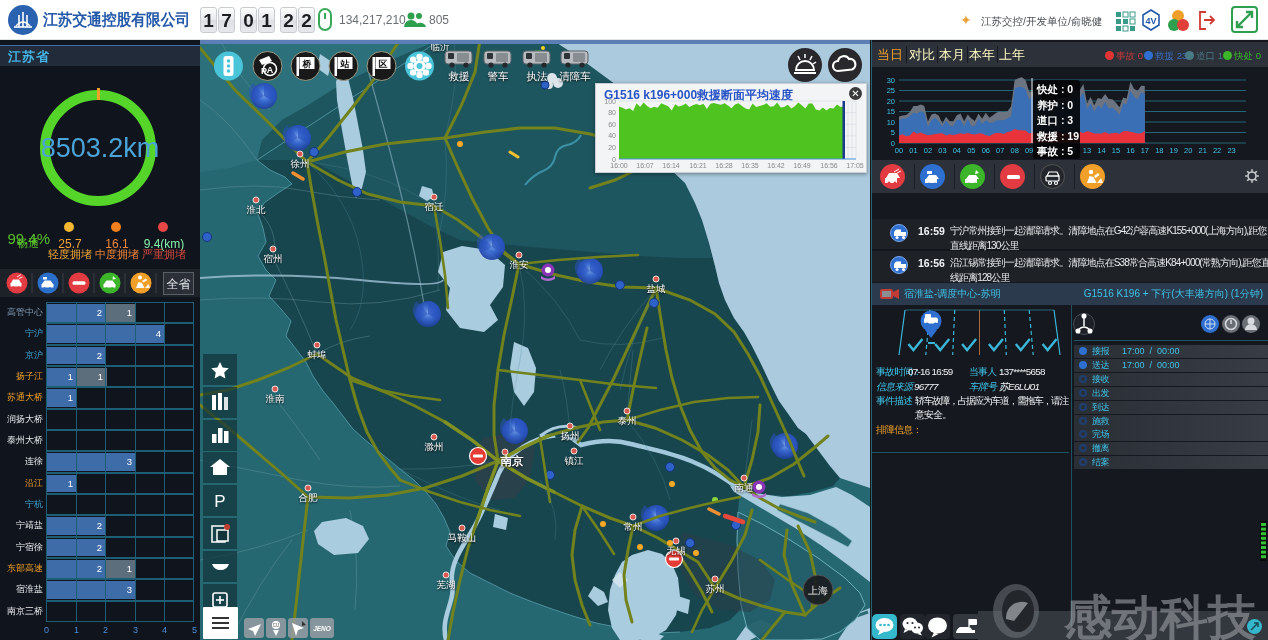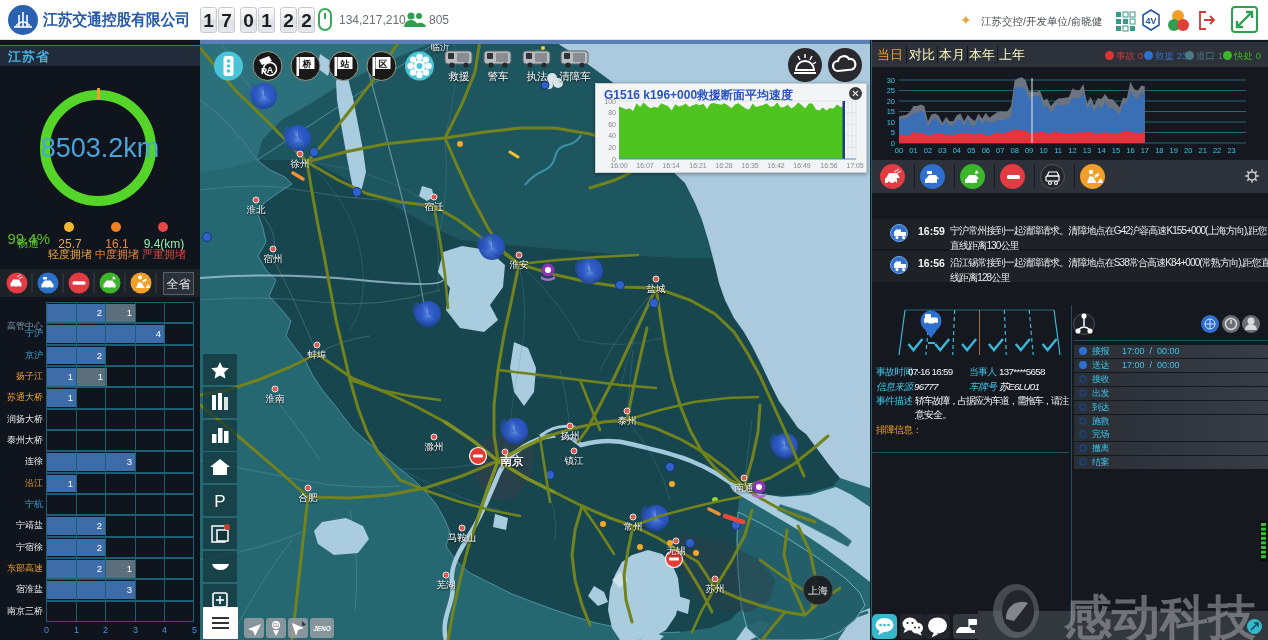--- a/index.html
+++ b/index.html
@@ -586,21 +586,21 @@
             <path d="M136,19 l2.5,-6 3.5,1 2.5,5 z" fill="#fff"></path>
             <path d="M142,12 l4,-2.5 1,1.8 -3.5,2.2 z" fill="#fff"></path>
             <path d="M145,19 l3.5,-4 1.5,4 z" fill="#fff" opacity="0.9"></path>
           </g>
         <line x1="156" y1="4" x2="156" y2="24" stroke="#3a3f47"></line>
       </svg>
       <div id="allbtn">全省</div>
     </div>
     <div id="lchart">
       <div class="crow" style="top:262.0px;"></div>
-      <div class="clbl" style="top:276px; color:#7f9ab3;">高管中心</div>
+      <div class="clbl" style="top:262.0px; color:#7f9ab3;">高管中心</div>
       <div class="cbar" style="top:264.0px; width:59px;"></div>
       <div class="cval" style="left:47px; top:266.0px; width:58px;">2</div>
       <div class="cbar2" style="left:106px; top:264.0px; width:30px;"></div>
       <div class="cval" style="left:106px; top:266.0px; width:29px;">1</div>
       <div class="crow" style="top:283.3px;"></div>
       <div class="clbl" style="top:283.3px; color:#3fa8d9;">宁沪</div>
       <div class="cbar" style="top:285.3px; width:118px;"></div>
       <div class="cval" style="left:47px; top:287.3px; width:117px;">4</div>
       <div class="crow" style="top:304.7px;"></div>
       <div class="clbl" style="top:304.7px; color:#3fa8d9;">京沪</div>
@@ -716,20 +716,21 @@
         <text x="243.9" y="81" font-size="7.5" fill="#3fc3e8" text-anchor="middle">15</text>
         <text x="258.4" y="81" font-size="7.5" fill="#3fc3e8" text-anchor="middle">16</text>
         <text x="272.8" y="81" font-size="7.5" fill="#3fc3e8" text-anchor="middle">17</text>
         <text x="287.3" y="81" font-size="7.5" fill="#3fc3e8" text-anchor="middle">18</text>
         <text x="301.7" y="81" font-size="7.5" fill="#3fc3e8" text-anchor="middle">19</text>
         <text x="316.2" y="81" font-size="7.5" fill="#3fc3e8" text-anchor="middle">20</text>
         <text x="330.7" y="81" font-size="7.5" fill="#3fc3e8" text-anchor="middle">21</text>
         <text x="345.1" y="81" font-size="7.5" fill="#3fc3e8" text-anchor="middle">22</text>
         <text x="359.6" y="81" font-size="7.5" fill="#3fc3e8" text-anchor="middle">23</text>
 </svg>
+<div id="rtooltip">快处 : 0<br>养护 : 0<br>道口 : 3<br>救援 : 19<br>事故 : 5</div>
     <div id="ricons">
       <div class="ricbtn" style="left:8px; background:#e23b41;"></div>
       <div class="ricsep" style="left:42px;"></div>
       <div class="ricbtn" style="left:48px; background:#2e6fd0;"></div>
       <div class="ricsep" style="left:82px;"></div>
       <div class="ricbtn" style="left:88px; background:#3cb52b;"></div>
       <div class="ricsep" style="left:122px;"></div>
       <div class="ricbtn" style="left:128px; background:#e23b41;"></div>
       <div class="ricsep" style="left:162px;"></div>
       <div class="ricbtn" style="left:168px; background:#23262c; border:1px solid #555;"></div>
@@ -793,20 +794,29 @@
     </div>
     <div class="evrow" style="top:211px; height:31px; background:#1e2126;">
       <div class="evico"><svg width="18" height="18">
             <path d="M3,7 l2,-2.5 5,0 0,2.5 5,0 0,4 -12,0 z" fill="#fff"></path>
             <circle cx="6" cy="12.5" r="1.6" fill="#fff"></circle>
             <circle cx="12.5" cy="12.5" r="1.6" fill="#fff"></circle>
           </svg></div>
       <div class="evtime">16:56</div>
       <div class="evtxt">沿江锡常接到一起清障请求。清障地点在S38常合高速K84+000(常熟方向),距您直线距离128公里</div>
     </div>
+    <div id="camsbar">
+        <svg width="20" height="12" style="position:absolute;left:8px;top:5px;">
+          <rect x="0" y="1" width="13" height="10" rx="2" fill="#c23a34"></rect>
+          <path d="M13,4 L19,1 19,11 13,8 z" fill="#c23a34"></path>
+          <rect x="2" y="3" width="9" height="6" fill="#8a8f94"></rect>
+        </svg>
+        <span style="position:absolute; left:32px;">宿淮盐-调度中心-苏明</span>
+        <span style="position:absolute; right:6px;">G1516 K196 + 下行(大丰港方向) (1分钟)</span>
+      </div>
     <div id="rdivider"></div>
     <svg width="165" height="52" style="position:absolute;left:25px;top:268px;">
         <line x1="8.0" y1="2" x2="2.0" y2="47" stroke="#3ab6d8" stroke-width="1.2"></line>
         <line x1="32.8" y1="2" x2="28.8" y2="47" stroke="#3ab6d8" stroke-width="1.2" stroke-dasharray="4,3"></line>
         <line x1="57.7" y1="2" x2="55.7" y2="47" stroke="#3ab6d8" stroke-width="1.2" stroke-dasharray="4,3"></line>
         <line x1="82.5" y1="2" x2="82.5" y2="47" stroke="#a86a40" stroke-width="1"></line>
         <line x1="107.3" y1="2" x2="109.3" y2="47" stroke="#3ab6d8" stroke-width="1.2" stroke-dasharray="4,3"></line>
         <line x1="132.2" y1="2" x2="136.2" y2="47" stroke="#3ab6d8" stroke-width="1.2" stroke-dasharray="4,3"></line>
         <line x1="157.0" y1="2" x2="163.0" y2="47" stroke="#3ab6d8" stroke-width="1.2"></line>
         <line x1="8" y1="2" x2="157" y2="2" stroke="#3ab6d8" stroke-width="1" opacity="0.5"></line>

